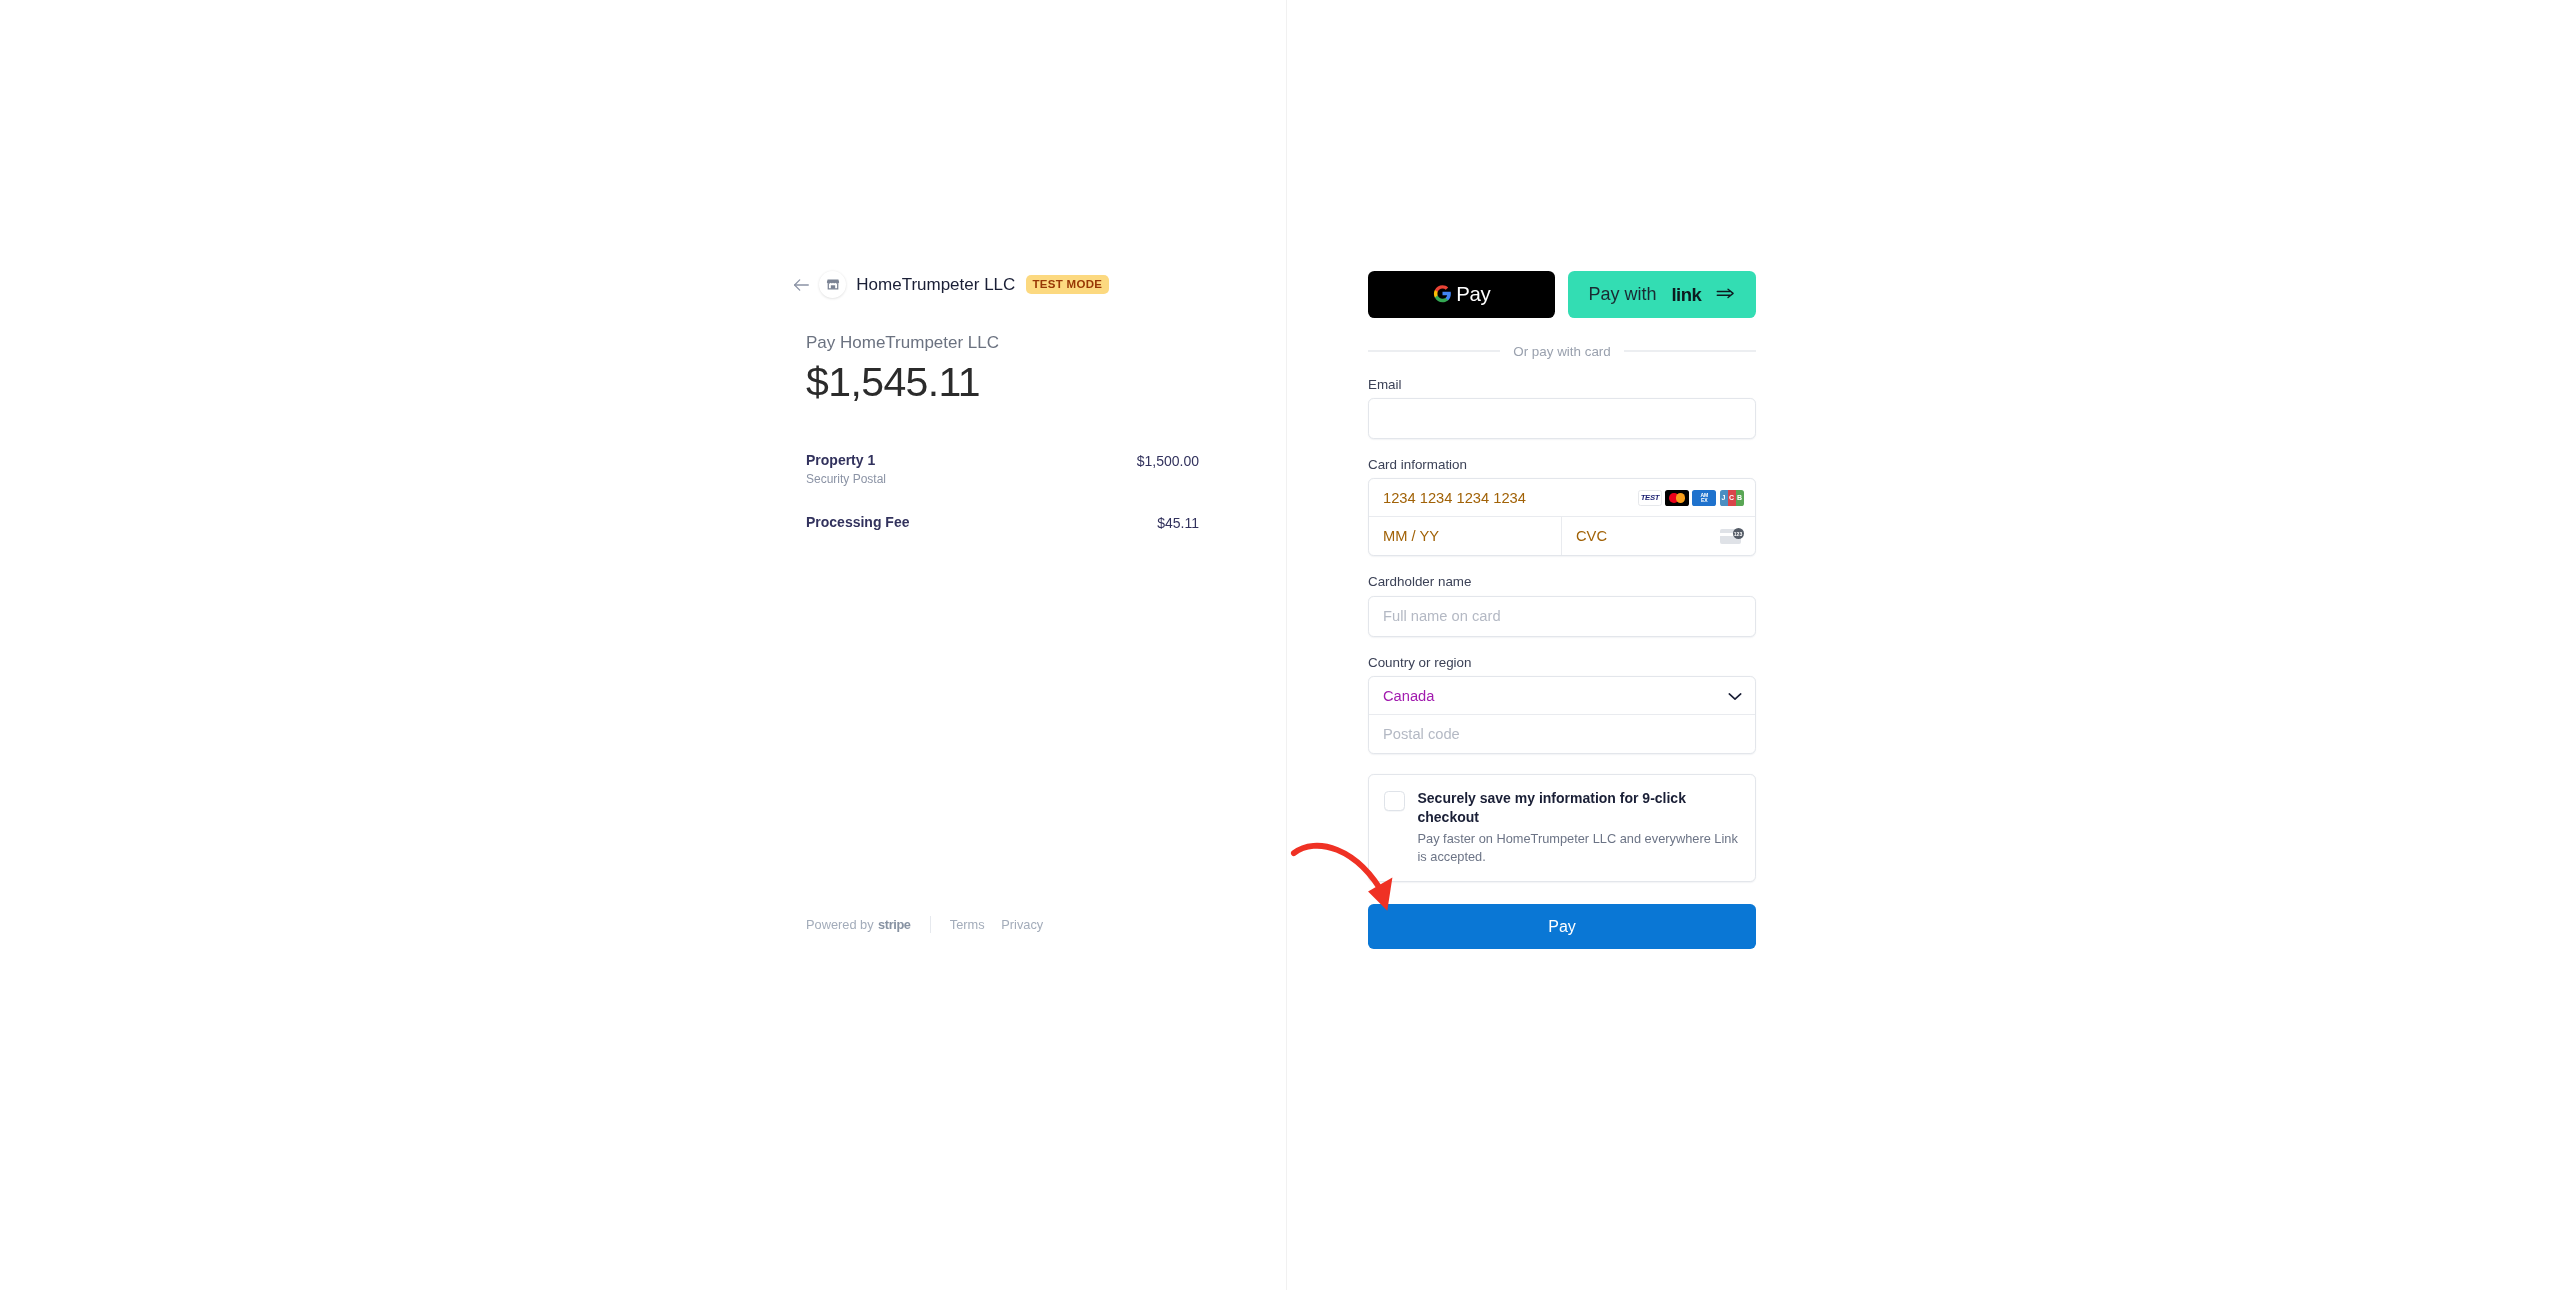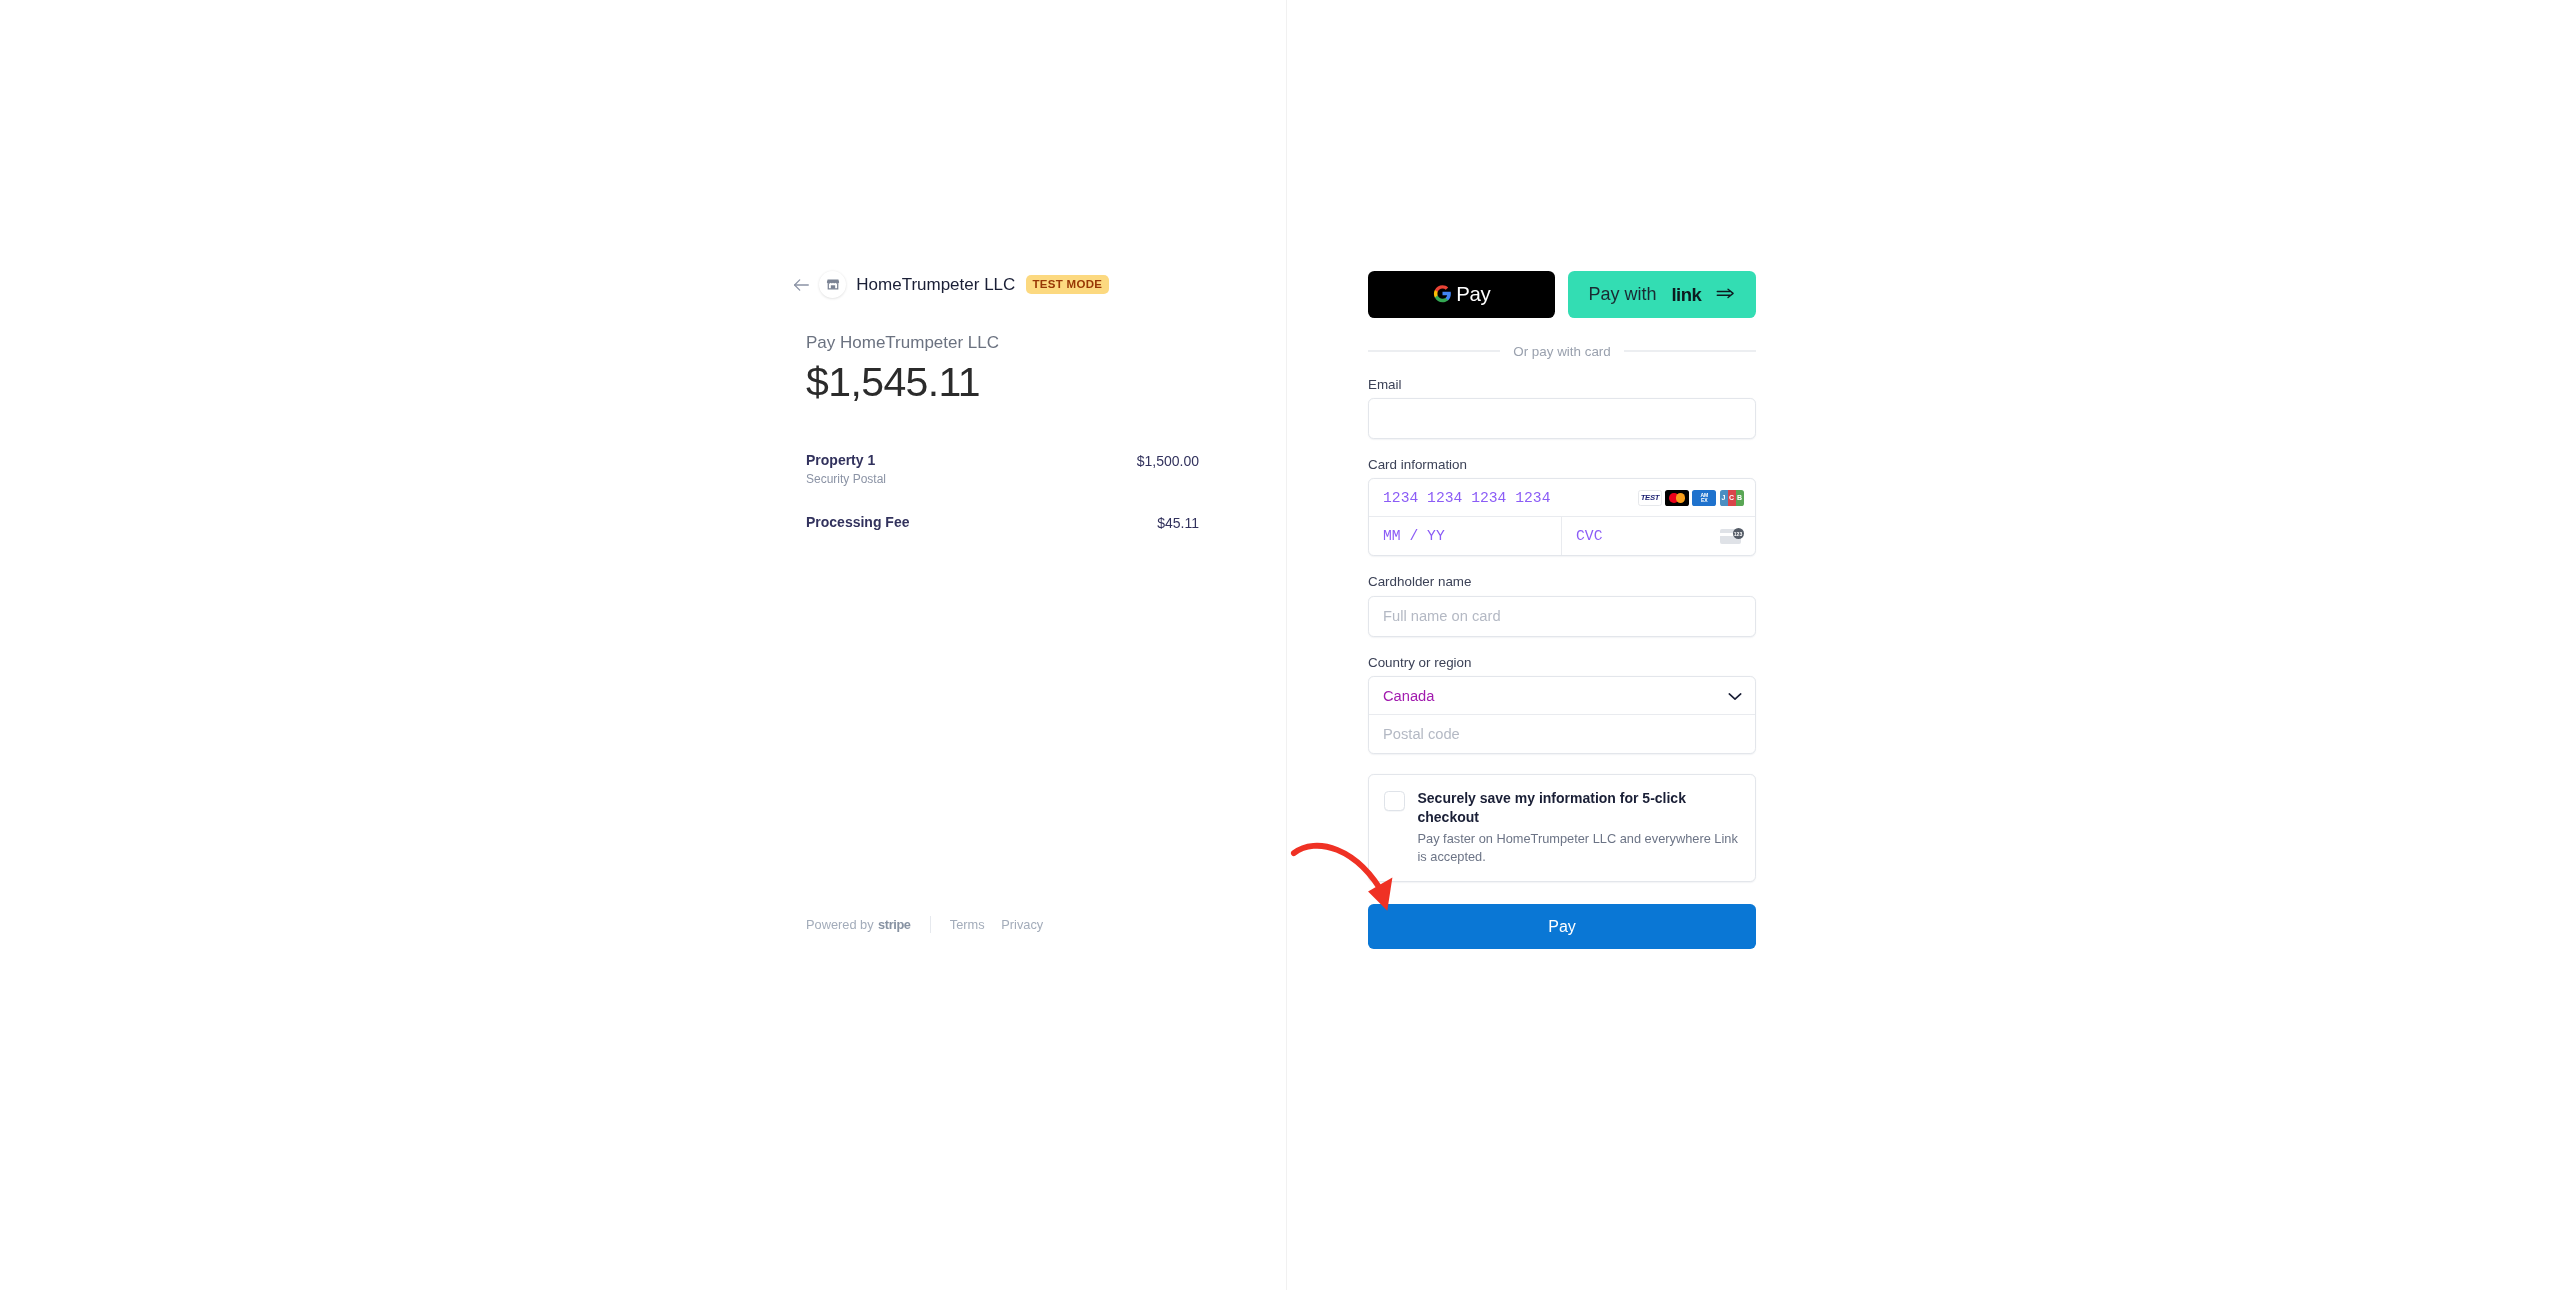--- a/index.html
+++ b/index.html
@@ -285,21 +285,21 @@
     cursor: text;
   }
   .cc-cvc {
     flex: 1 1 50%;
     display: flex;
     align-items: center;
     justify-content: space-between;
     padding: 0 11.5px 0 14px;
     cursor: text;
   }
-  .cc-ph { font-size: 14.7px; color: #8b5cf6; font-family: Liberation Mono, monospace; }
+  .cc-ph { font-size: 14.7px; color: #a16207; }
 
   .brand-icons { display: flex; gap: 3.2px; align-items: center; }
   .brand { width: 24px; height: 16px; border-radius: 2.6px; overflow: hidden; position: relative; }
 
   .brand-visa {
     background: #ffffff;
     border: 0.6px solid #e6e8eb;
     display: flex; align-items: center; justify-content: center;
   }
   .brand-visa span {
@@ -595,21 +595,21 @@
         </div>
         <div class="postal-row">
           <span>Postal code</span>
         </div>
       </div>
     </div>
 
     <div class="save-box">
       <div class="save-checkbox"></div>
       <div>
-        <div class="save-title">Securely save my information for 5-click checkout</div>
+        <div class="save-title">Securely save my information for 9-click checkout</div>
         <div class="save-desc">Pay faster on HomeTrumpeter LLC and everywhere Link is accepted.</div>
       </div>
     </div>
 
     <button class="pay-button">Pay</button>
   </div>
 
   <div class="annotation-arrow">
     <svg width="128" height="109" viewBox="0 0 200 170">
       <path d="M6 36 C40 10, 105 26, 148 104" stroke="#ef3124" stroke-width="9" fill="none" stroke-linecap="round"></path>

